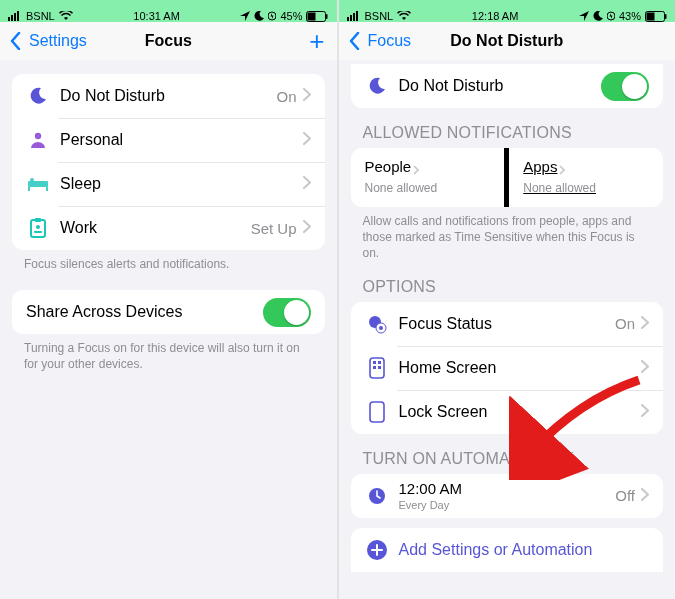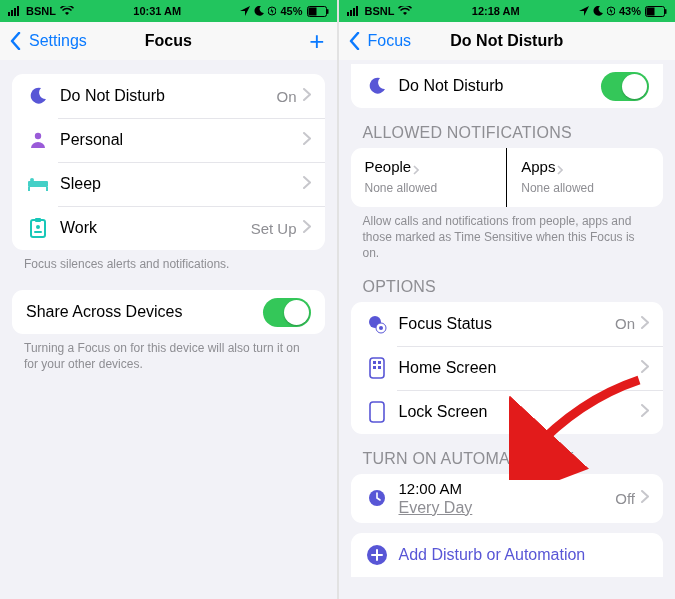--- a/index.html
+++ b/index.html
@@ -1,52 +1,52 @@
 <!DOCTYPE html>
 <html><head>
 <meta charset="utf-8">
 <style>
   * { box-sizing: border-box; margin: 0; padding: 0; }
   html, body { width: 675px; height: 599px; font-family: -apple-system, "Helvetica Neue", Arial, sans-serif; background:#fff; }
   .wrap { display:flex; width:675px; height:599px; }
   .phone { flex:1; background:#f2f2f7; display:flex; flex-direction:column; overflow:hidden; }
   .phone + .phone { border-left:2px solid #e2e2e2; }
   
-  .status { height:22px; display:flex; align-items:center; justify-content:space-between; padding:0 8px; font-size:11px; font-weight:700; color:#000; background:#22c55e; }
+  .status { height:22px; display:flex; align-items:flex-end; justify-content:space-between; padding:0 8px; font-size:11px; font-weight:400; color:#000; background:#86efac; }
   .status .left, .status .right { display:flex; align-items:center; gap:4px; }
   .status svg { display:block; }
   
   .nav { position:relative; height:38px; display:flex; align-items:center; padding:0 10px; background:#f8f8f8; }
   .nav .back { display:flex; align-items:center; color:#0a7aff; font-size:16px; gap:8px; }
   .nav .title { position:absolute; left:0; right:0; text-align:center; font-size:16px; font-weight:600; pointer-events:none; }
   .nav .plus { position:absolute; right:12px; color:#0a7aff; font-size:26px; line-height:1; font-weight:300; }
   
   .scroll { flex:1; overflow-y:auto; padding:0; }
   
   .group { margin:14px 12px 0 12px; background:#fff; border-radius:11px; overflow:hidden; }
   .row { display:flex; align-items:center; min-height:44px; padding:0 14px; position:relative; }
   .row + .row::before { content:""; position:absolute; top:0; left:46px; right:0; height:1px; background:#e5e5ea; }
   .row .icon { width:24px; display:flex; justify-content:center; margin-right:10px; color:#5856d6; }
   .row .label { flex:1; font-size:16px; color:#000; }
   .row .detail { font-size:15px; color:#8e8e93; margin-right:6px; }
   .row .chev { color:#c7c7cc; }
-  .row .sub { font-size:16px; color:#8e8e93; margin-top:2px;text-decoration:underline; }
+  .row .sub { font-size:11px; color:#8e8e93; margin-top:2px; }
   .row.two { flex-direction:row; align-items:center; padding-top:6px; padding-bottom:6px; }
   .row .txtcol { display:flex; flex-direction:column; flex:1; }
   
   .caption { font-size:12px; color:#8e8e93; padding:6px 24px 0 24px; line-height:1.35; }
   .header-cap { font-size:16px; color:#8e8e93; padding:16px 24px 4px 24px; letter-spacing:0.2px; }
   
   .toggle { width:48px; height:29px; border-radius:15px; position:relative; }
   .toggle.on { background:#34c759; }
   .toggle .knob { position:absolute; width:25px; height:25px; border-radius:50%; background:#fff; top:2px; right:2px; box-shadow:0 1px 2px rgba(0,0,0,.25); }
   
   .splitrow { display:flex; }
   .splitrow .col { flex:1; padding:10px 14px 12px 14px; }
-  .splitrow .col + .col { border-left:1px solid #000000; }
+  .splitrow .col + .col { border-left:5px solid #000000;text-decoration:underline; }
   .splitrow .h { font-size:15px; color:#000; display:flex; align-items:flex-end; gap:2px; }
   .splitrow .s { font-size:12px; color:#8e8e93; margin-top:6px; }
   
   .arrow-annot { position:absolute; pointer-events:none; }
 </style>
 </head>
 <body>
 
 <div class="wrap">
 
@@ -345,21 +345,21 @@
       </div>
 
       <div class="group" style="margin-top:10px; margin-bottom:0; border-bottom-left-radius:0; border-bottom-right-radius:0;">
         <div class="row noline">
           <span class="icon">
               <svg width="22" height="22" viewBox="0 0 22 22">
                 <circle cx="11" cy="11" r="10" fill="#5856d6"></circle>
                 <path d="M11 6 V16 M6 11 H16" stroke="#fff" stroke-width="2" stroke-linecap="round"></path>
               </svg>
             </span>
-          <span class="label" style="color:#5856d6;">Add Disturb or Automation</span>
+          <span class="label" style="color:#5856d6;">Add Settings or Automation</span>
         </div>
       </div>
     </div>
 
     <svg class="arrow-annot" width="140" height="110" style="left:170px; top:370px;" viewBox="0 0 140 110">
       <defs>
           <marker id="ah" markerWidth="12" markerHeight="12" refX="3" refY="6" orient="auto">
             <path d="M0 0 L12 6 L0 12 Z" fill="#e21b1b"></path>
           </marker>
         </defs>

